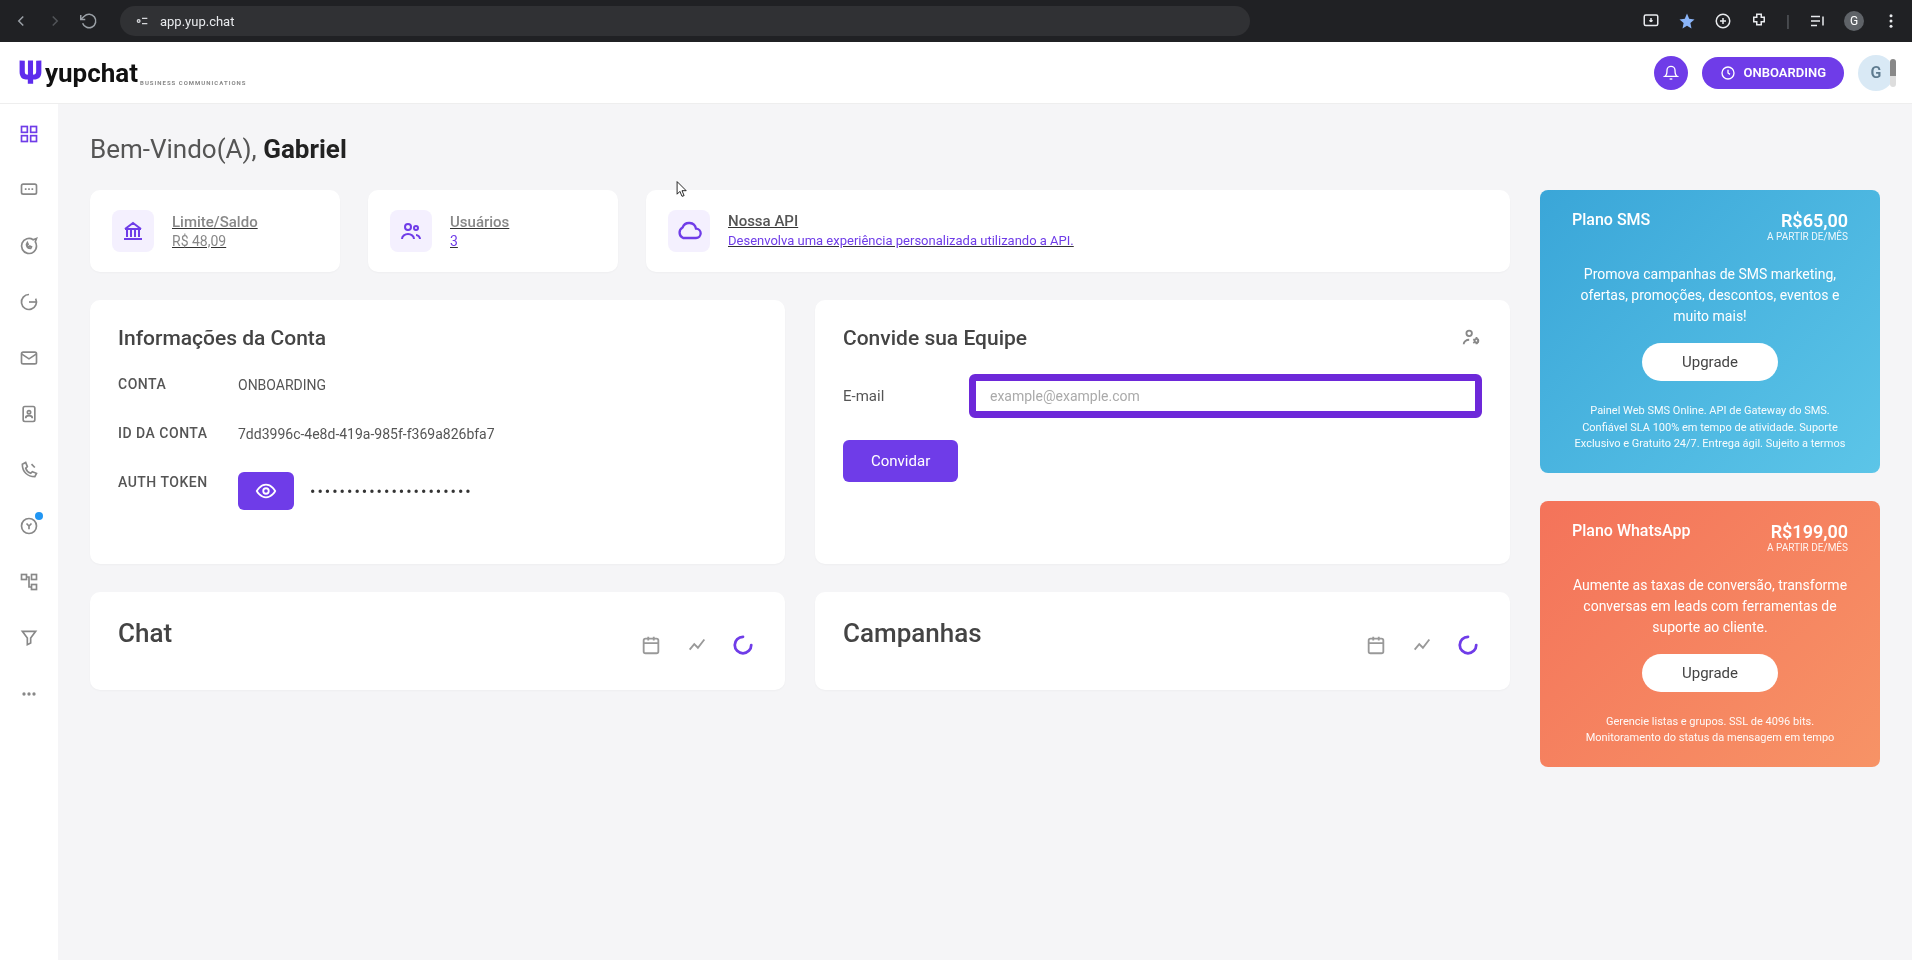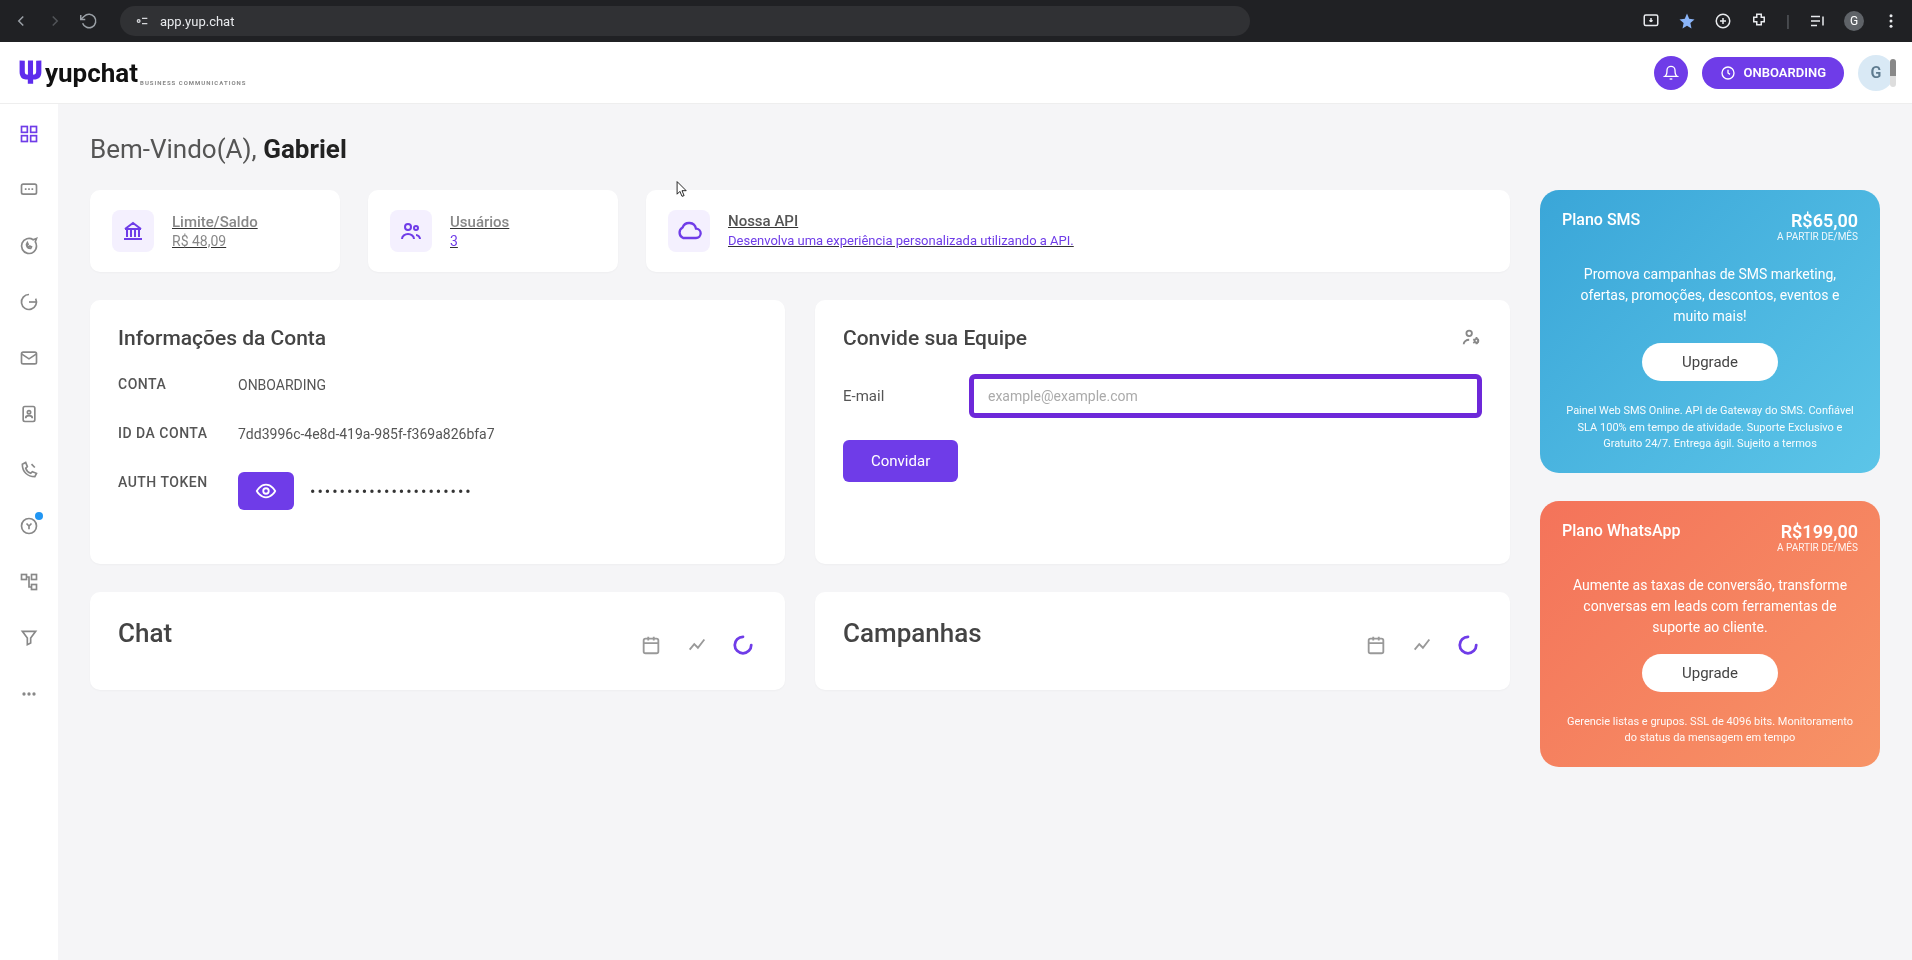--- a/index.html
+++ b/index.html
@@ -52,32 +52,32 @@
 
 .info-row { display: grid; grid-template-columns: 120px 1fr; gap: 0; margin-bottom: 28px; align-items: center; }
 .info-row .lbl { color: #555; font-size: 14px; font-weight: 500; letter-spacing: .5px; line-height:1.5; }
 .info-row .val { color: #555; font-size: 14px; word-break: break-all; }
 .token-row { display:flex; align-items:center; gap:16px; }
 .eye-btn { background:#6f3ce8; border:none; width:56px; height:38px; border-radius:6px; display:flex; align-items:center; justify-content:center; color:#fff; cursor:pointer;}
 .token-dots { letter-spacing: 2px; color:#333; font-size:16px; }
 
 .form-row { display: grid; grid-template-columns: 110px 1fr; gap: 16px; align-items: center; margin-bottom: 22px; }
 .form-row label { color: #555; font-size: 15px; }
-.form-row input, .form-row select { width: 100%; height: 44px; border: 5px solid #6d28d9; border-radius: 6px; padding: 0 14px; font-size: 14px; color:#555; background:#fff; }
+.form-row input, .form-row select { width: 100%; height: 44px; border: 7px solid #6d28d9; border-radius: 6px; padding: 0 14px; font-size: 14px; color:#555; background:#fff; }
 .form-row input::placeholder { color: #aaa; }
 .invite-btn { background:#6f3ce8; color:#fff; border:none; border-radius:6px; padding:12px 28px; font-size:15px; cursor:pointer;}
 
 .section-head { display:flex; align-items:center; justify-content:space-between; }
 .section-head h2 { font-size:26px; color:#444; font-weight:500; }
 .head-icons { display:flex; gap:18px; }
 .head-icons .hi { color:#999; cursor:pointer; width:28px; height:28px; display:flex; align-items:center; justify-content:center; border-radius:6px;}
 .head-icons .hi.spinner { color:#6f3ce8; }
 .head-icons .hi svg { width:22px; height:22px; }
 
-.plan-card { border-radius: 19px; padding: 20px 22px; color: #fff; }
+.plan-card { border-radius: 8px; padding: 20px 32px; color: #fff; }
 .plan-sms { background: linear-gradient(135deg, #3aa6d8, #5cc5e8); }
 .plan-wa { background: linear-gradient(135deg, #f4735a, #f79366); margin-top: 28px; }
 .plan-head { display:flex; justify-content:space-between; align-items:flex-start; }
 .plan-head .name { font-size:16px; font-weight:500; }
 .plan-head .price { text-align:right;margin-left:15px; }
 .plan-head .price .p { font-size:18px; font-weight:600; }
 .plan-head .price .unit { font-size:10px; opacity:.9; }
 .plan-desc { text-align:center; margin: 22px 0 16px; font-size:14px; line-height:1.5; }
 .upgrade-btn { display:block; margin: 0 auto; background:#fff; color:#444; border:none; border-radius:22px; padding:10px 40px; font-size:15px; cursor:pointer; }
 .plan-foot { text-align:center; font-size:11px; opacity:.95; margin-top: 22px; line-height:1.5; }

